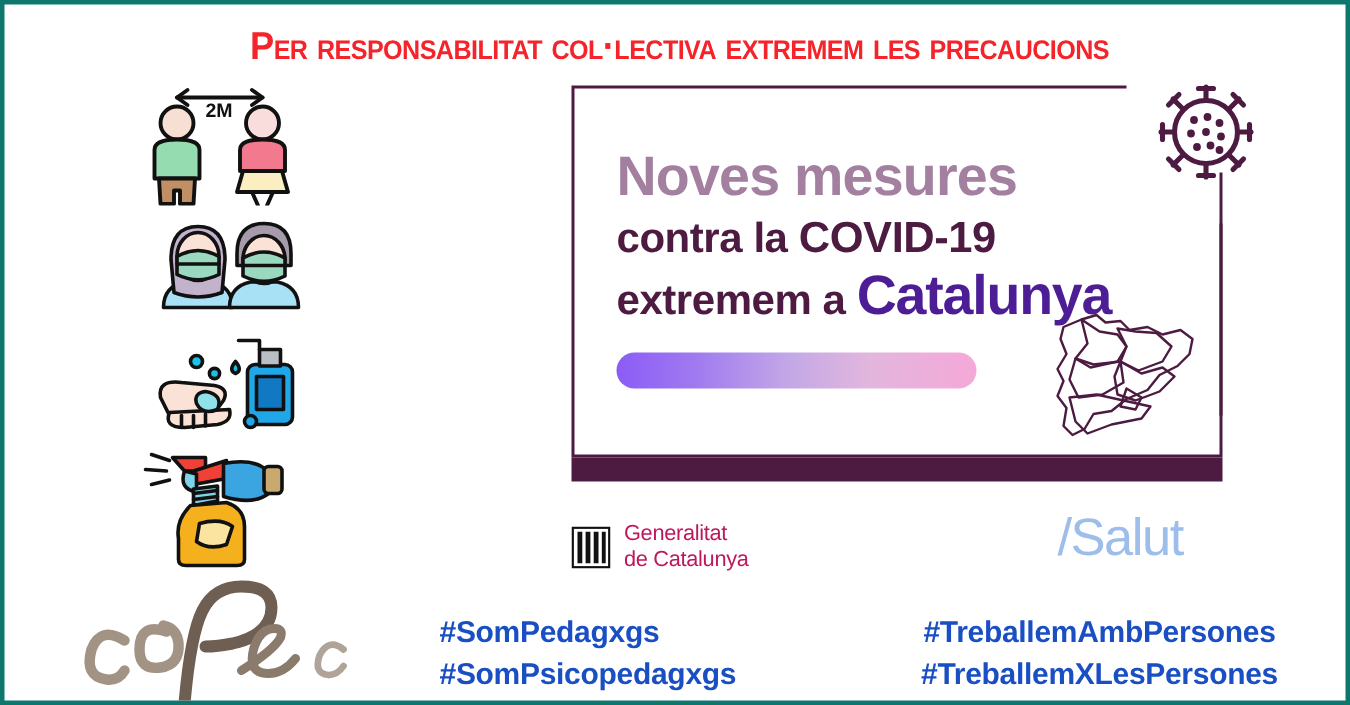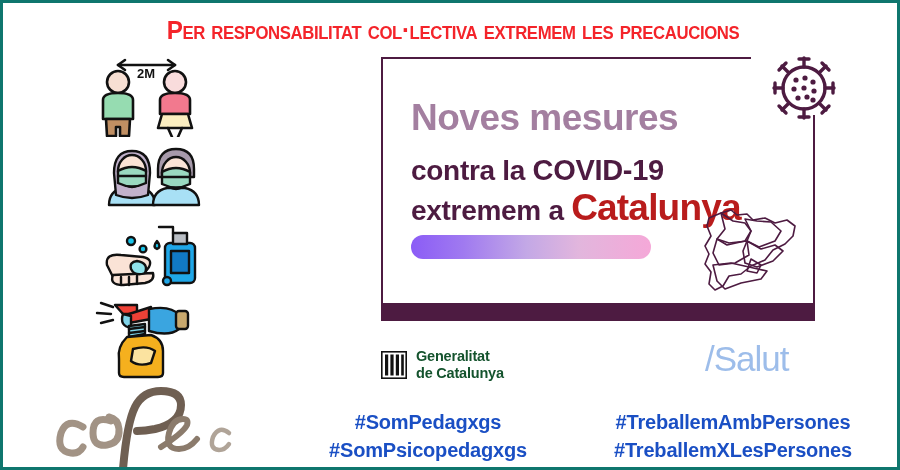--- a/index.html
+++ b/index.html
@@ -77,61 +77,61 @@
   #poster-text{
     position:absolute;left:38px;top:46px;width:360px;
   }
   .line1{
     font-size:37px;font-weight:bold;color:#a37fa0;
     line-height:1.04;letter-spacing:-0.5px;
   }
   .line2{
     font-size:28px;font-weight:bold;color:#4d1b41;
     line-height:1.14;letter-spacing:-0.3px;
-    margin-top:17px;
+    margin-top:6px;
   }
   .line2 .strong{font-size:29px;}
   .line3{
     font-size:28px;font-weight:bold;color:#4d1b41;
     line-height:1.1;letter-spacing:-0.3px;
   }
-  .line3 .big{font-size:37px;color:#b91c1c;letter-spacing:-0.8px;}
+  .line3 .big{font-size:37px;color:#4c1d95;letter-spacing:-0.8px;}
 
   #gradient-bar{
     position:absolute;left:38px;top:182px;width:240px;height:24px;
     border-radius:12px;
     background:linear-gradient(90deg,#8b5cf6 0%,#a07af0 22%,#c3a8e6 48%,#e2b6dd 70%,#f5a8d8 100%);
   }
 
   #virus{position:absolute;left:398px;top:2px;width:66px;height:66px;}
   #map{position:absolute;left:322px;top:148px;width:112px;height:92px;}
 
   
   #gencat{
     position:absolute;left:378px;top:345px;
     display:flex;align-items:center;gap:9px;
   }
   #gencat-mark{width:26px;height:28px;flex:0 0 auto;}
   #gencat-text{
-    font-size:14.5px;font-weight:bold;color:#14532d;
+    font-size:14.5px;font-weight:normal;color:#be185d;
     line-height:1.18;letter-spacing:-0.2px;
   }
   #salut{
     position:absolute;left:702px;top:338px;
     font-size:35px;font-weight:normal;color:#9dbdea;
     letter-spacing:-1px;line-height:1;
   }
 
   
   #hashtags{
     position:absolute;left:290px;top:405px;width:600px;height:58px;
     color:#1a4fc4;font-weight:bold;font-size:20px;
   }
   .ht-col{position:absolute;top:0;}
-  #ht-left{left:0;width:270px;text-align:center;}
+  #ht-left{left:0;width:270px;text-align:left;}
   #ht-right{left:280px;width:320px;text-align:center;}
   .ht-row{line-height:1.42;white-space:nowrap;letter-spacing:-0.2px;}
 </style>
 </head>
 <body>
 
 <div id="page">
 
   <div id="headline">Per responsabilitat col·lectiva  extremem les precaucions</div>
 

